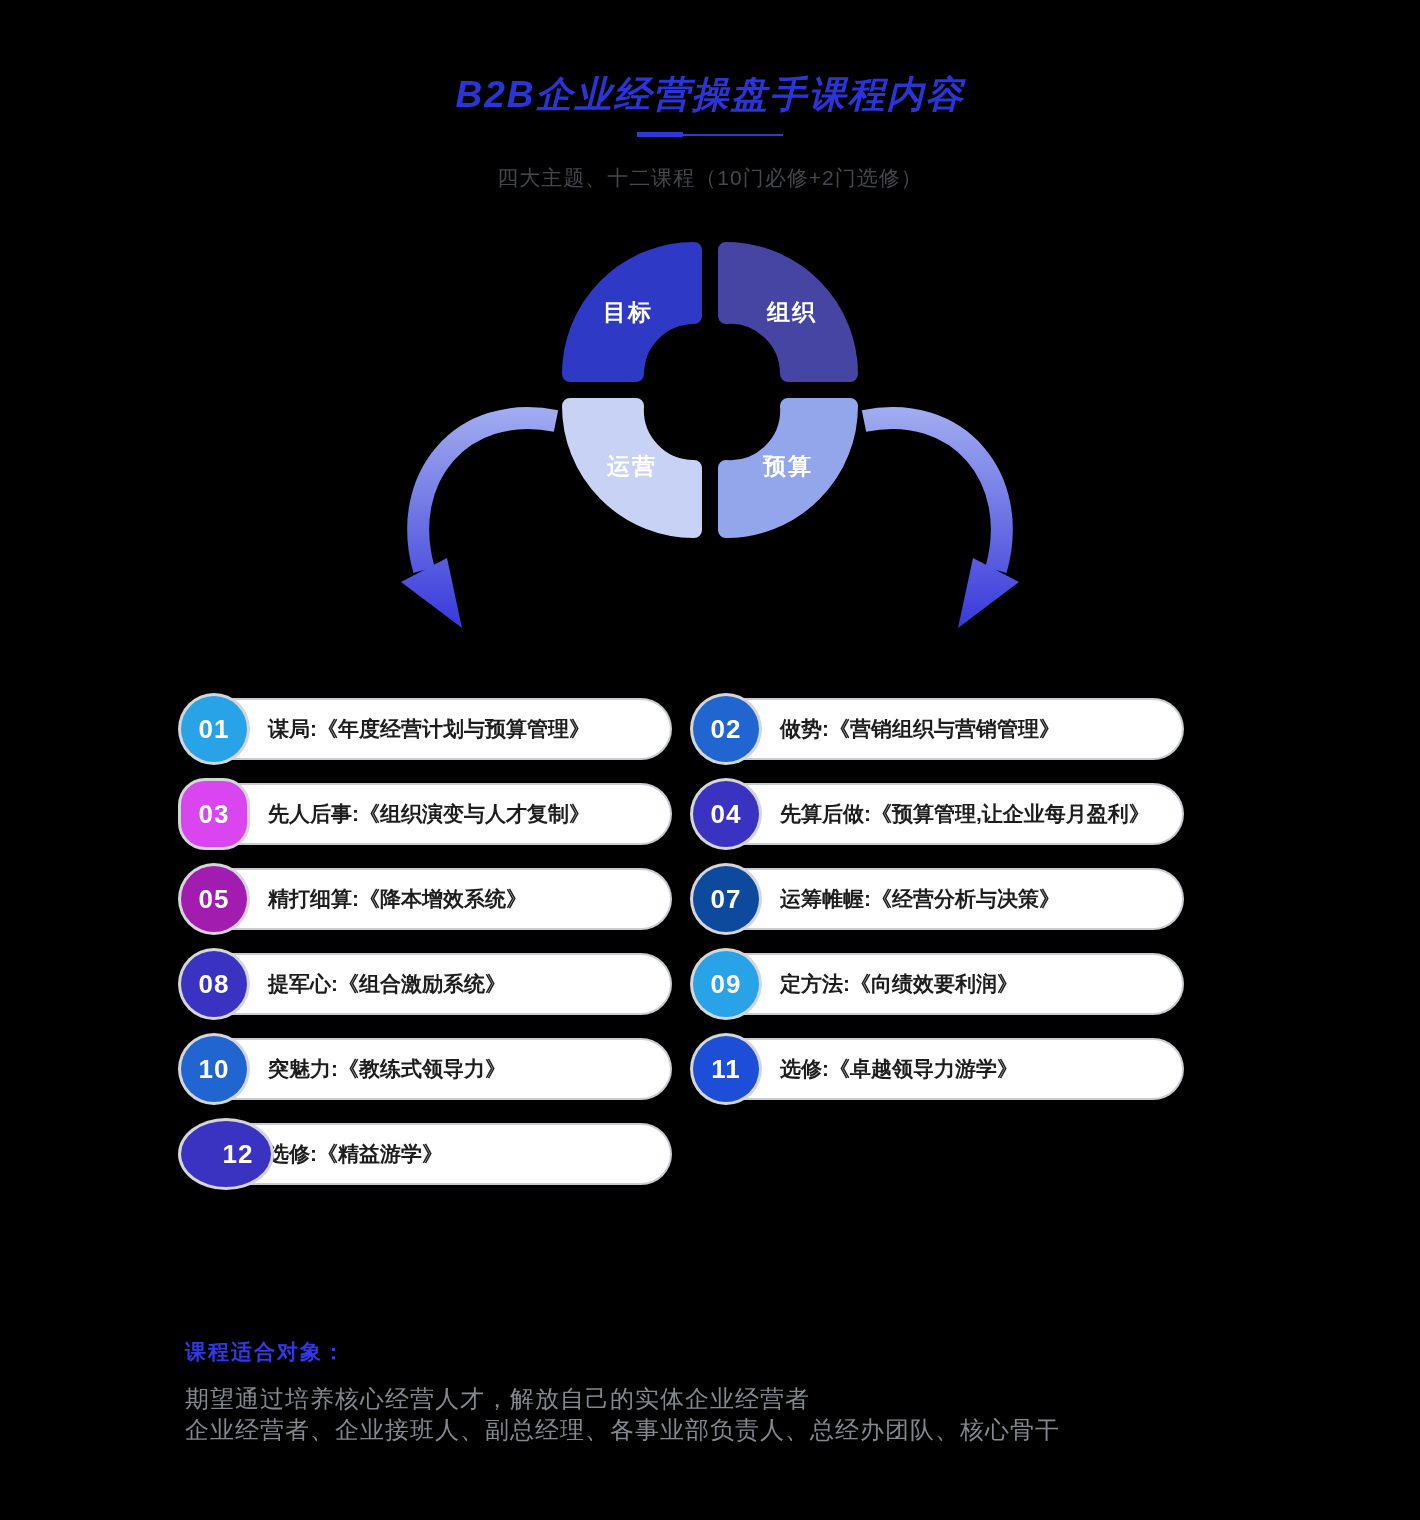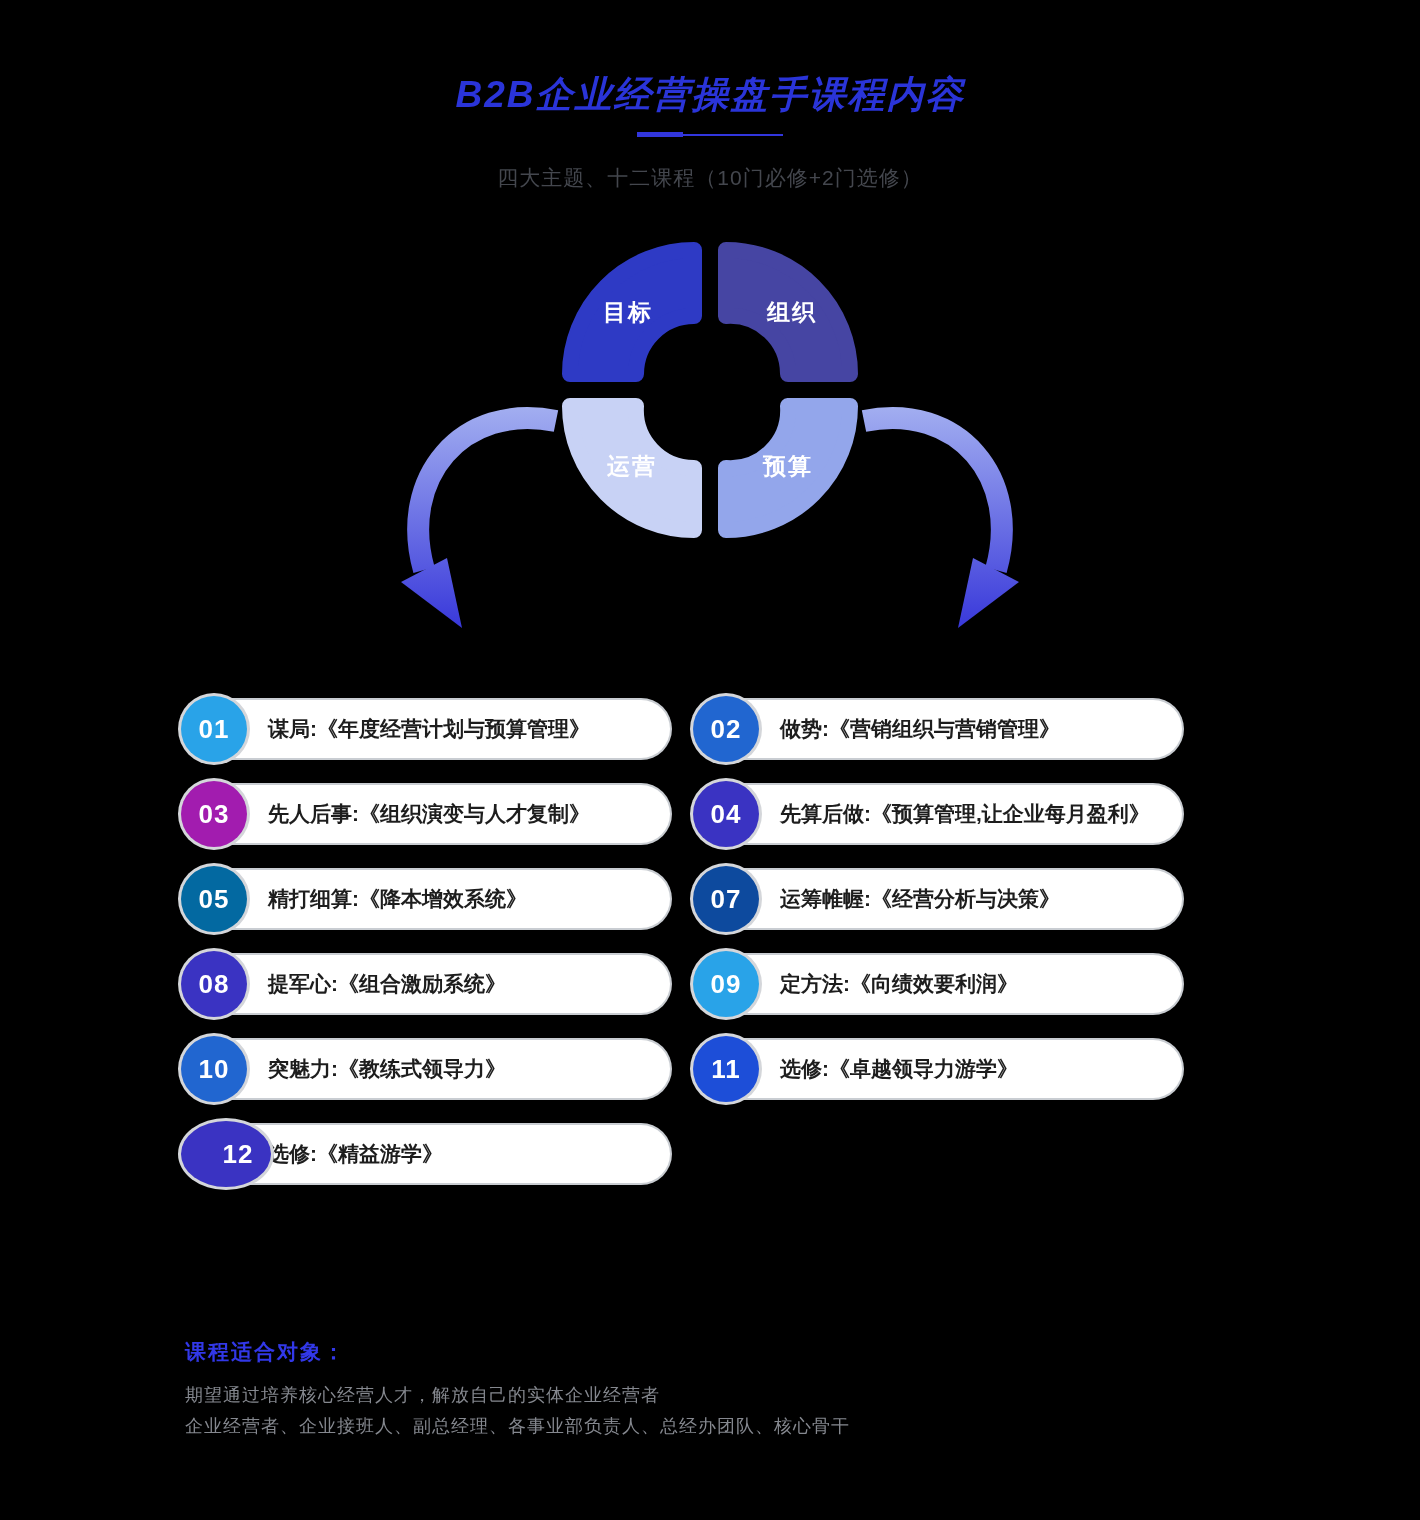--- a/index.html
+++ b/index.html
@@ -67,21 +67,21 @@
     white-space:nowrap;
   }
   
   .audience-heading{
     position:absolute;left:185px;top:1338px;margin:0;
     font-size:21px;font-weight:bold;letter-spacing:2px;
     color:var(--audience_heading_blue,#3238e8);
   }
   .audience-line{
     position:absolute;left:185px;margin:0;
-    font-size:18px;letter-spacing:1px;
+    font-size:24px;letter-spacing:1px;
     color:var(--audience_text_gray,#85888f);
   }
   .audience-line-1{top:1383px;}
   .audience-line-2{top:1414px;}
 </style>
 </head>
 <body>
 
 <div class="canvas">
 
@@ -131,35 +131,35 @@
     </div>
 
     <div class="pill">
       <div class="badge" style="background: rgb(33, 102, 208);">
         <span>02</span>
       </div>
       <div class="course-label">做势:《营销组织与营销管理》</div>
     </div>
 
     <div class="pill">
-      <div class="badge" style="background: #a21caf;">
+      <div class="badge" style="background: #d946ef; border-radius: 24px;">
         <span>03</span>
       </div>
       <div class="course-label">先人后事:《组织演变与人才复制》</div>
     </div>
 
     <div class="pill">
       <div class="badge" style="background: rgb(58, 51, 194);">
         <span>04</span>
       </div>
       <div class="course-label">先算后做:《预算管理,让企业每月盈利》</div>
     </div>
 
     <div class="pill">
-      <div class="badge" style="background: #0369a1;">
+      <div class="badge" style="background: #a21caf;">
         <span>05</span>
       </div>
       <div class="course-label">精打细算:《降本增效系统》</div>
     </div>
 
 
     <div class="pill">
       <div class="badge" style="background: rgb(13, 74, 158);">
         <span>07</span>
       </div>

